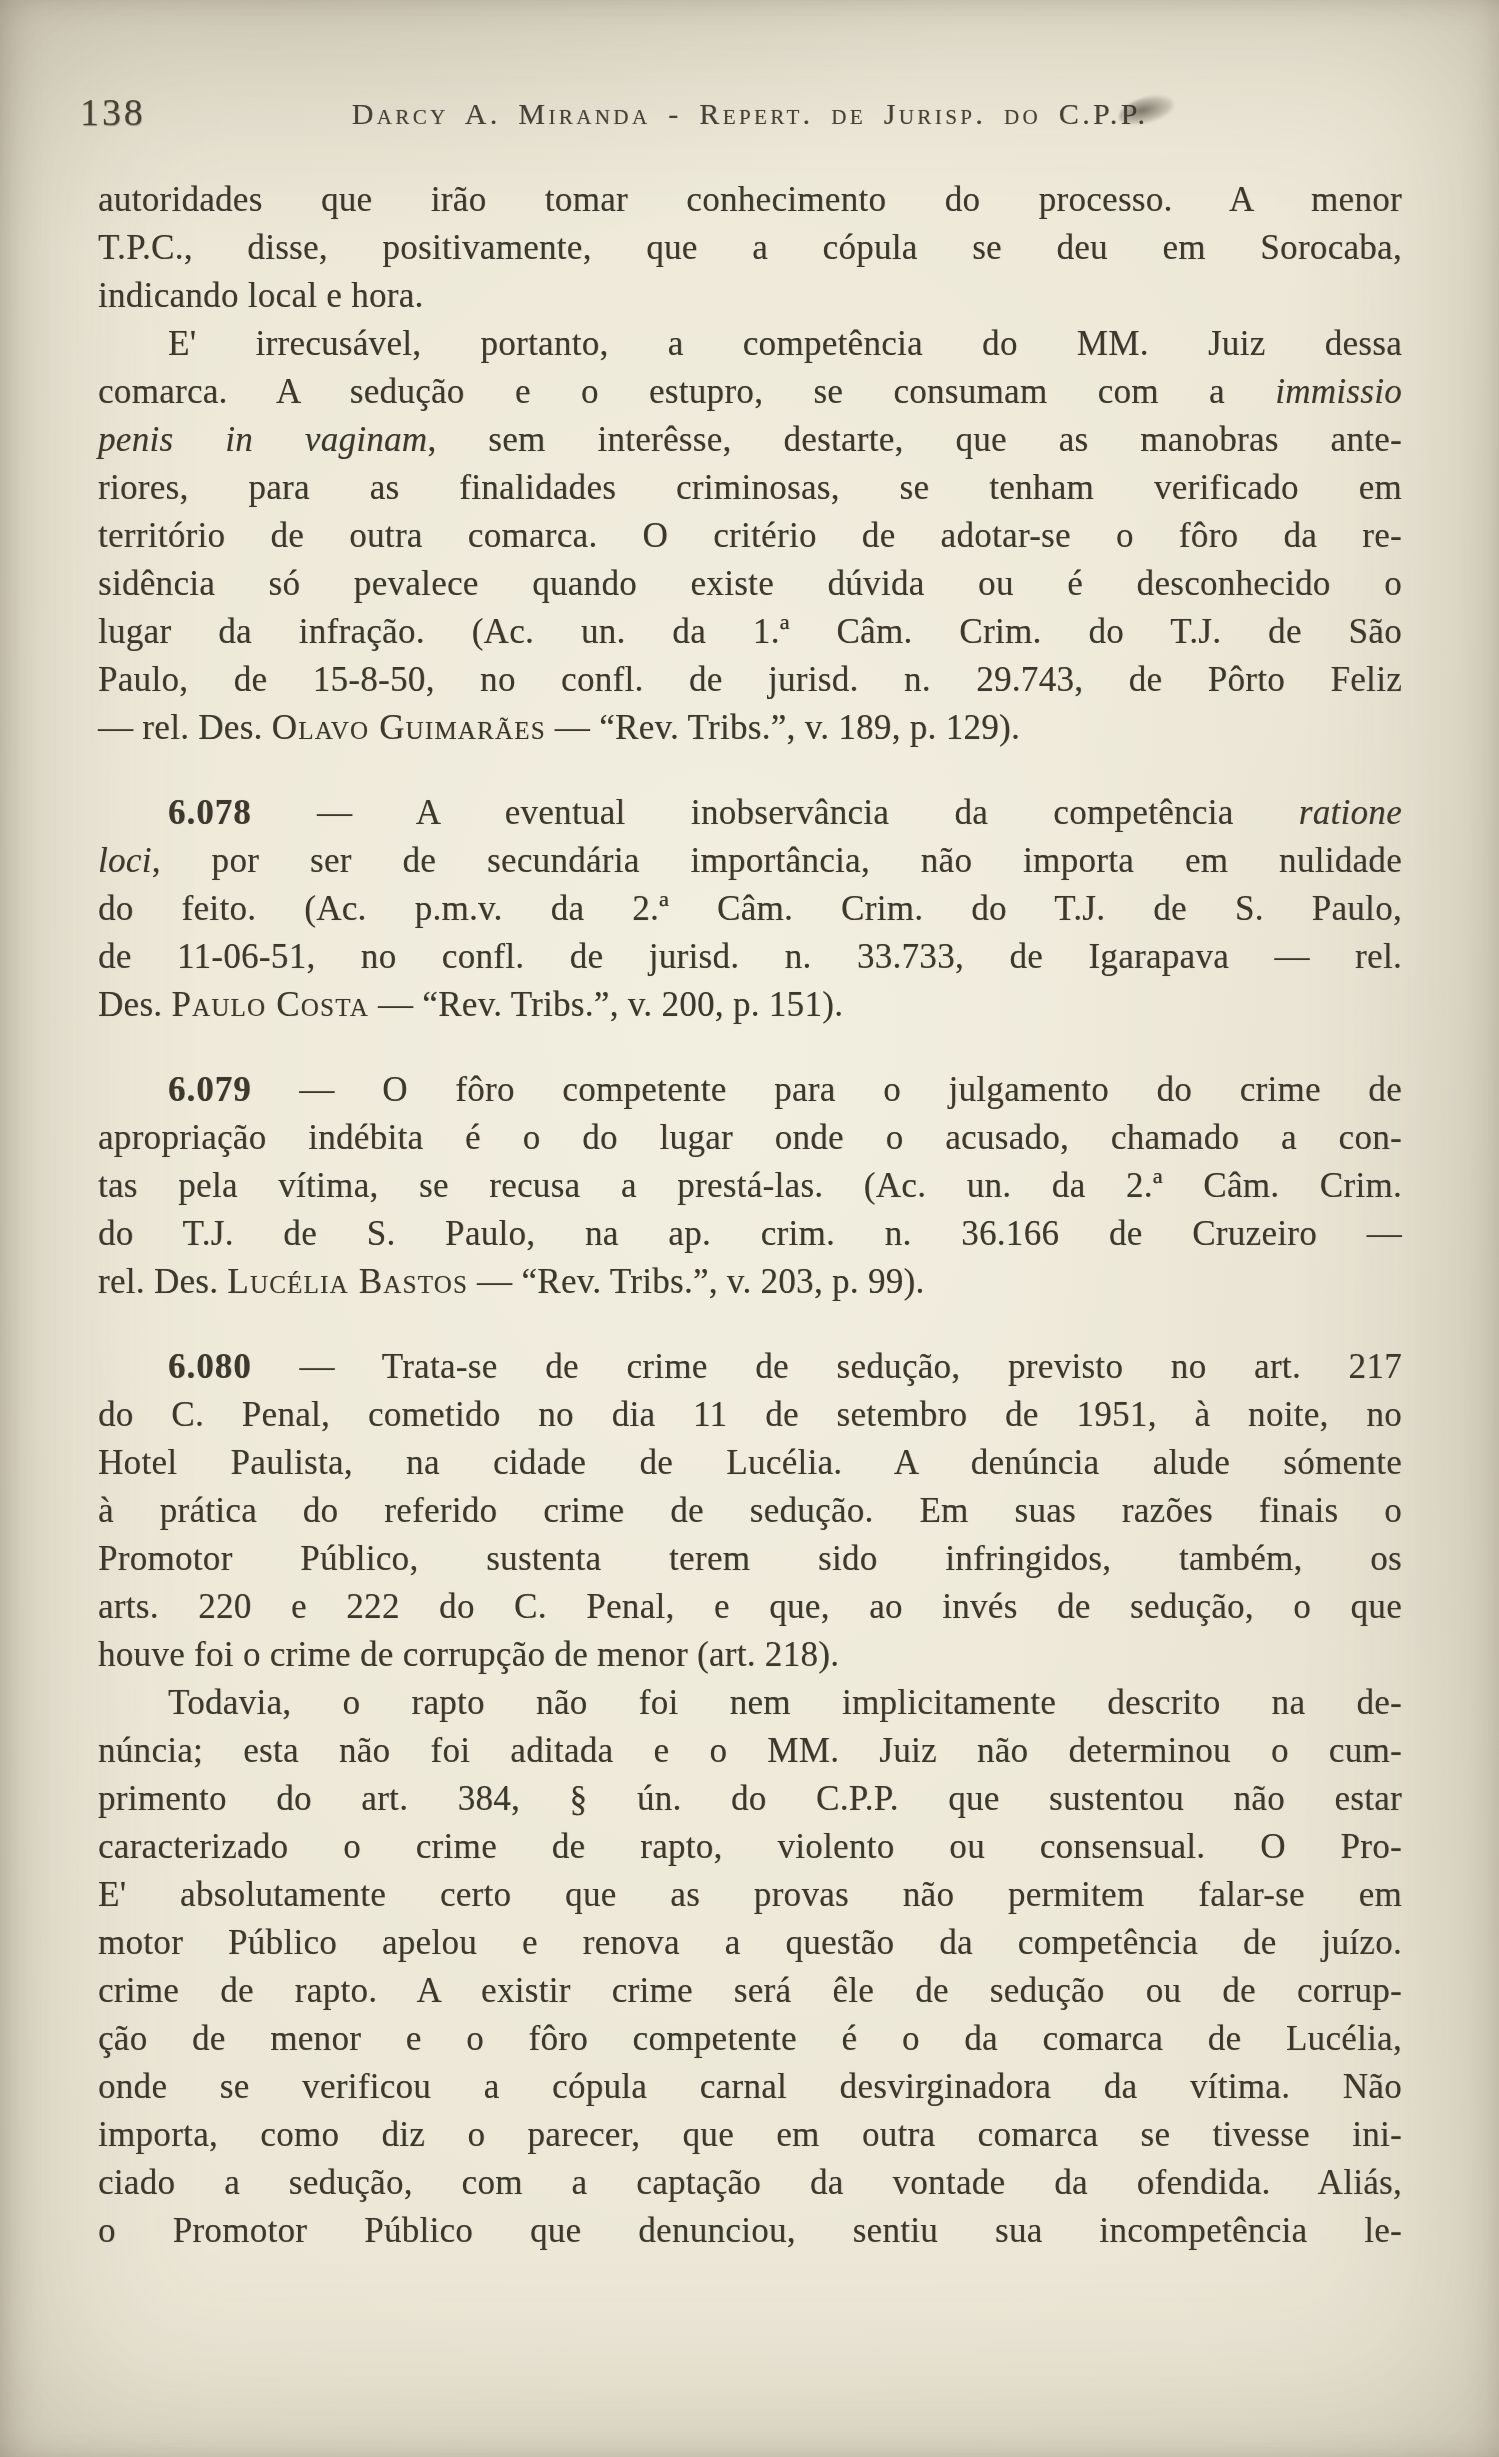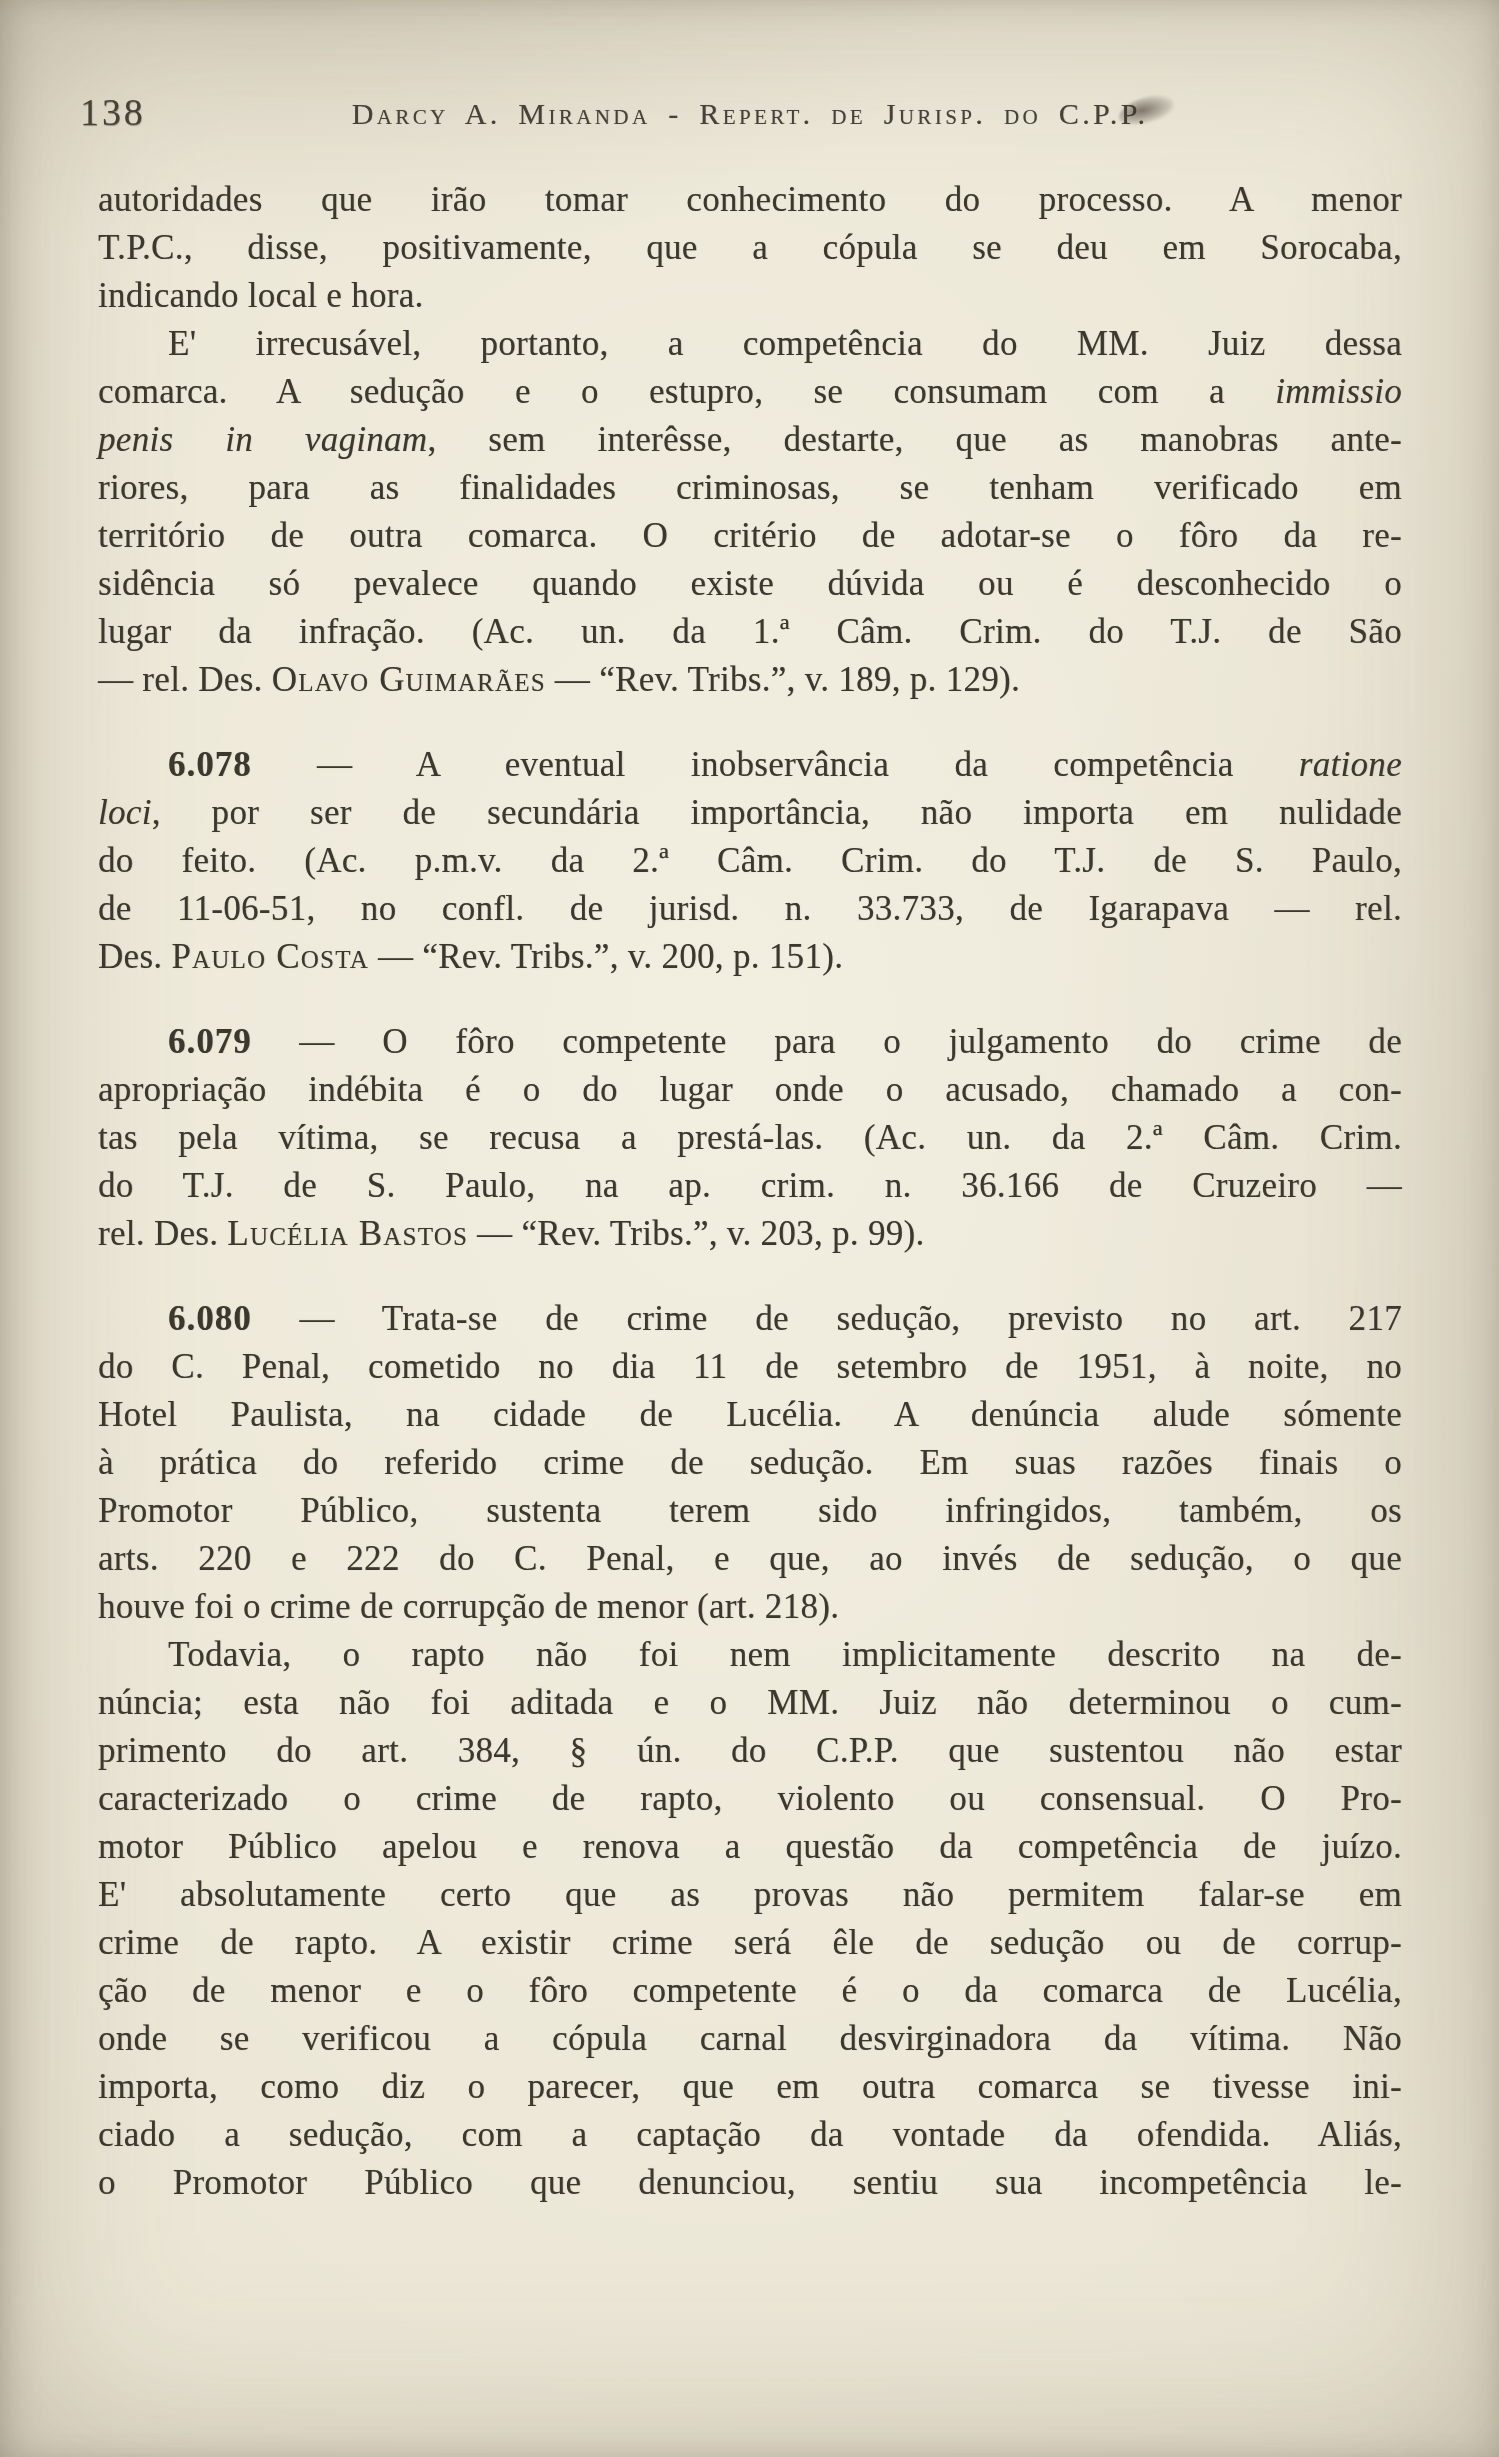--- a/index.html
+++ b/index.html
@@ -94,20 +94,21 @@
         <div class="line last"><span class="seg-normal">indicando local e hora.</span></div>
       </div>
       <div class="para indent-first">
         <div class="line"><span class="seg-normal">E' irrecusável, portanto, a competência do MM. Juiz dessa</span></div>
         <div class="line"><span class="seg-normal">comarca. A sedução e o estupro, se consumam com a </span><span class="seg-italic">immissio</span></div>
         <div class="line"><span class="seg-italic">penis in vaginam</span><span class="seg-normal">, sem interêsse, destarte, que as manobras ante-</span></div>
         <div class="line"><span class="seg-normal">riores, para as finalidades criminosas, se tenham verificado em</span></div>
         <div class="line"><span class="seg-normal">território de outra comarca. O critério de adotar-se o fôro da re-</span></div>
         <div class="line"><span class="seg-normal">sidência só pevalece quando existe dúvida ou é desconhecido o</span></div>
         <div class="line"><span class="seg-normal">lugar da infração. (Ac. un. da 1.ª Câm. Crim. do T.J. de São</span></div>
+        <div class="line"><span class="seg-normal">Paulo, de 15-8-50, no confl. de jurisd. n. 29.743, de Pôrto Feliz</span></div>
         <div class="line last"><span class="seg-normal">— rel. Des. </span><span class="seg-smallcaps">Olavo Guimarães</span><span class="seg-normal"> — “Rev. Tribs.”, v. 189, p. 129).</span></div>
       </div>
       <div class="para gap indent-first">
         <div class="line"><span class="seg-bold">6.078</span><span class="seg-normal"> — A eventual inobservância da competência </span><span class="seg-italic">ratione</span></div>
         <div class="line"><span class="seg-italic">loci</span><span class="seg-normal">, por ser de secundária importância, não importa em nulidade</span></div>
         <div class="line"><span class="seg-normal">do feito. (Ac. p.m.v. da 2.ª Câm. Crim. do T.J. de S. Paulo,</span></div>
         <div class="line"><span class="seg-normal">de 11-06-51, no confl. de jurisd. n. 33.733, de Igarapava — rel.</span></div>
         <div class="line last"><span class="seg-normal">Des. </span><span class="seg-smallcaps">Paulo Costa</span><span class="seg-normal"> — “Rev. Tribs.”, v. 200, p. 151).</span></div>
       </div>
       <div class="para gap indent-first">
@@ -124,22 +125,22 @@
         <div class="line"><span class="seg-normal">à prática do referido crime de sedução. Em suas razões finais o</span></div>
         <div class="line"><span class="seg-normal">Promotor Público, sustenta terem sido infringidos, também, os</span></div>
         <div class="line"><span class="seg-normal">arts. 220 e 222 do C. Penal, e que, ao invés de sedução, o que</span></div>
         <div class="line last"><span class="seg-normal">houve foi o crime de corrupção de menor (art. 218).</span></div>
       </div>
       <div class="para indent-first">
         <div class="line"><span class="seg-normal">Todavia, o rapto não foi nem implicitamente descrito na de-</span></div>
         <div class="line"><span class="seg-normal">núncia; esta não foi aditada e o MM. Juiz não determinou o cum-</span></div>
         <div class="line"><span class="seg-normal">primento do art. 384, § ún. do C.P.P. que sustentou não estar</span></div>
         <div class="line"><span class="seg-normal">caracterizado o crime de rapto, violento ou consensual. O Pro-</span></div>
+        <div class="line"><span class="seg-normal">E' absolutamente certo que as provas não permitem falar-se em</span></div>
         <div class="line"><span class="seg-normal">motor Público apelou e renova a questão da competência de juízo.</span></div>
-        <div class="line"><span class="seg-normal">E' absolutamente certo que as provas não permitem falar-se em</span></div>
         <div class="line"><span class="seg-normal">crime de rapto. A existir crime será êle de sedução ou de corrup-</span></div>
         <div class="line"><span class="seg-normal">ção de menor e o fôro competente é o da comarca de Lucélia,</span></div>
         <div class="line"><span class="seg-normal">onde se verificou a cópula carnal desvirginadora da vítima. Não</span></div>
         <div class="line"><span class="seg-normal">importa, como diz o parecer, que em outra comarca se tivesse ini-</span></div>
         <div class="line"><span class="seg-normal">ciado a sedução, com a captação da vontade da ofendida. Aliás,</span></div>
         <div class="line"><span class="seg-normal">o Promotor Público que denunciou, sentiu sua incompetência le-</span></div>
       </div>
     </div>
 </div>
 

